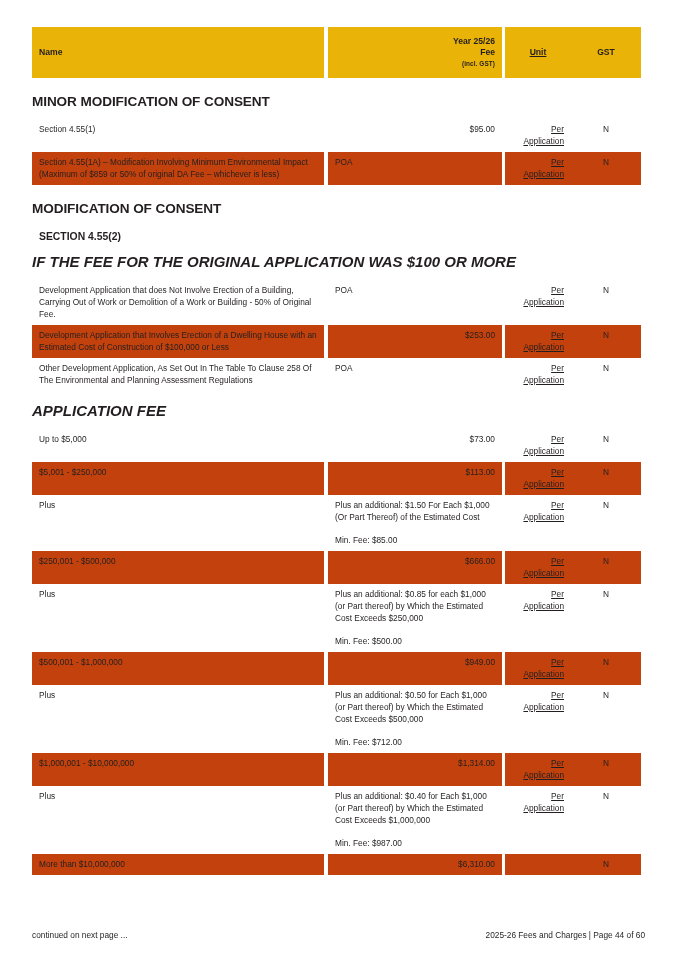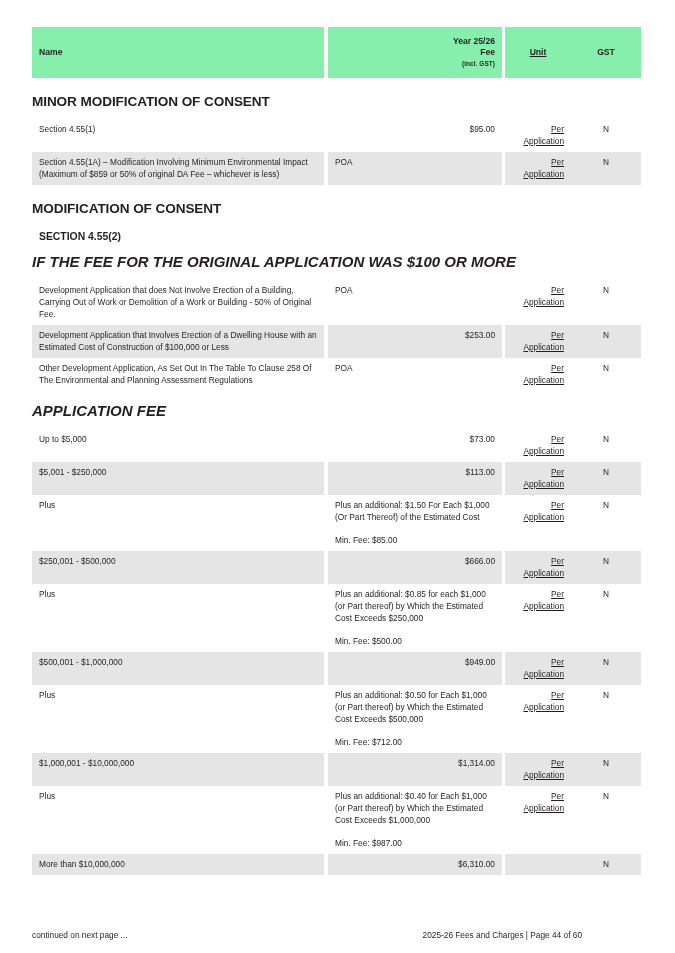--- a/index.html
+++ b/index.html
@@ -40,21 +40,21 @@
 
   .c-name  { width: 292px; }
   .gap1    { width: 4px; flex: 0 0 4px; background: #fff !important; }
   .c-fee   { width: 174px; }
   .gap2    { width: 3px; flex: 0 0 3px; background: #fff !important; }
   .c-unit  { width: 66px; text-decoration: underline; }
   .c-gst   { width: 70px; }
 
   
   .hdr .cell {
-    background: #86efac;
+    background: #eab308;
     font-weight: bold;
     font-size: 8.6px;
     line-height: 1.28;
     padding: 6px 7px 6px 7px;
     box-sizing: border-box;
     min-height: 51px;
   }
   .hdr .c-name  { display:flex; align-items:center; }
   .hdr .c-fee   { display:flex; flex-direction:column; justify-content:center; align-items:flex-end; text-align:right; }
   .hdr .c-unit,
@@ -90,36 +90,36 @@
 
   
   .drow { margin: 0; }
   .drow .cell {
     font-size: 8.3px;
     line-height: 1.45;
     padding: 4px 7px 5px 7px;
     box-sizing: border-box;
     background: transparent;
   }
-  .drow.shaded .cell { background: #e5e5e5; }
+  .drow.shaded .cell { background: #c2410c; }
 
   .drow .c-name { text-align: left; }
   .drow .c-fee  { text-align: left; }
   .drow .c-fee.num { text-align: right; }
   .drow .c-unit { text-align: right; }
   .drow .c-gst  { text-align: center; }
 
   .minfee { margin-top: 11px; }
 
   
   .footer {
     position: absolute;
     left: 32px;
     top: 930px;
-    width: 550px;
+    width: 613px;
     display: flex;
     justify-content: space-between;
     font-size: 8.3px;
     color: #231f20;
   }
 </style>
 </head>
 <body>
 
 <div class="page">

